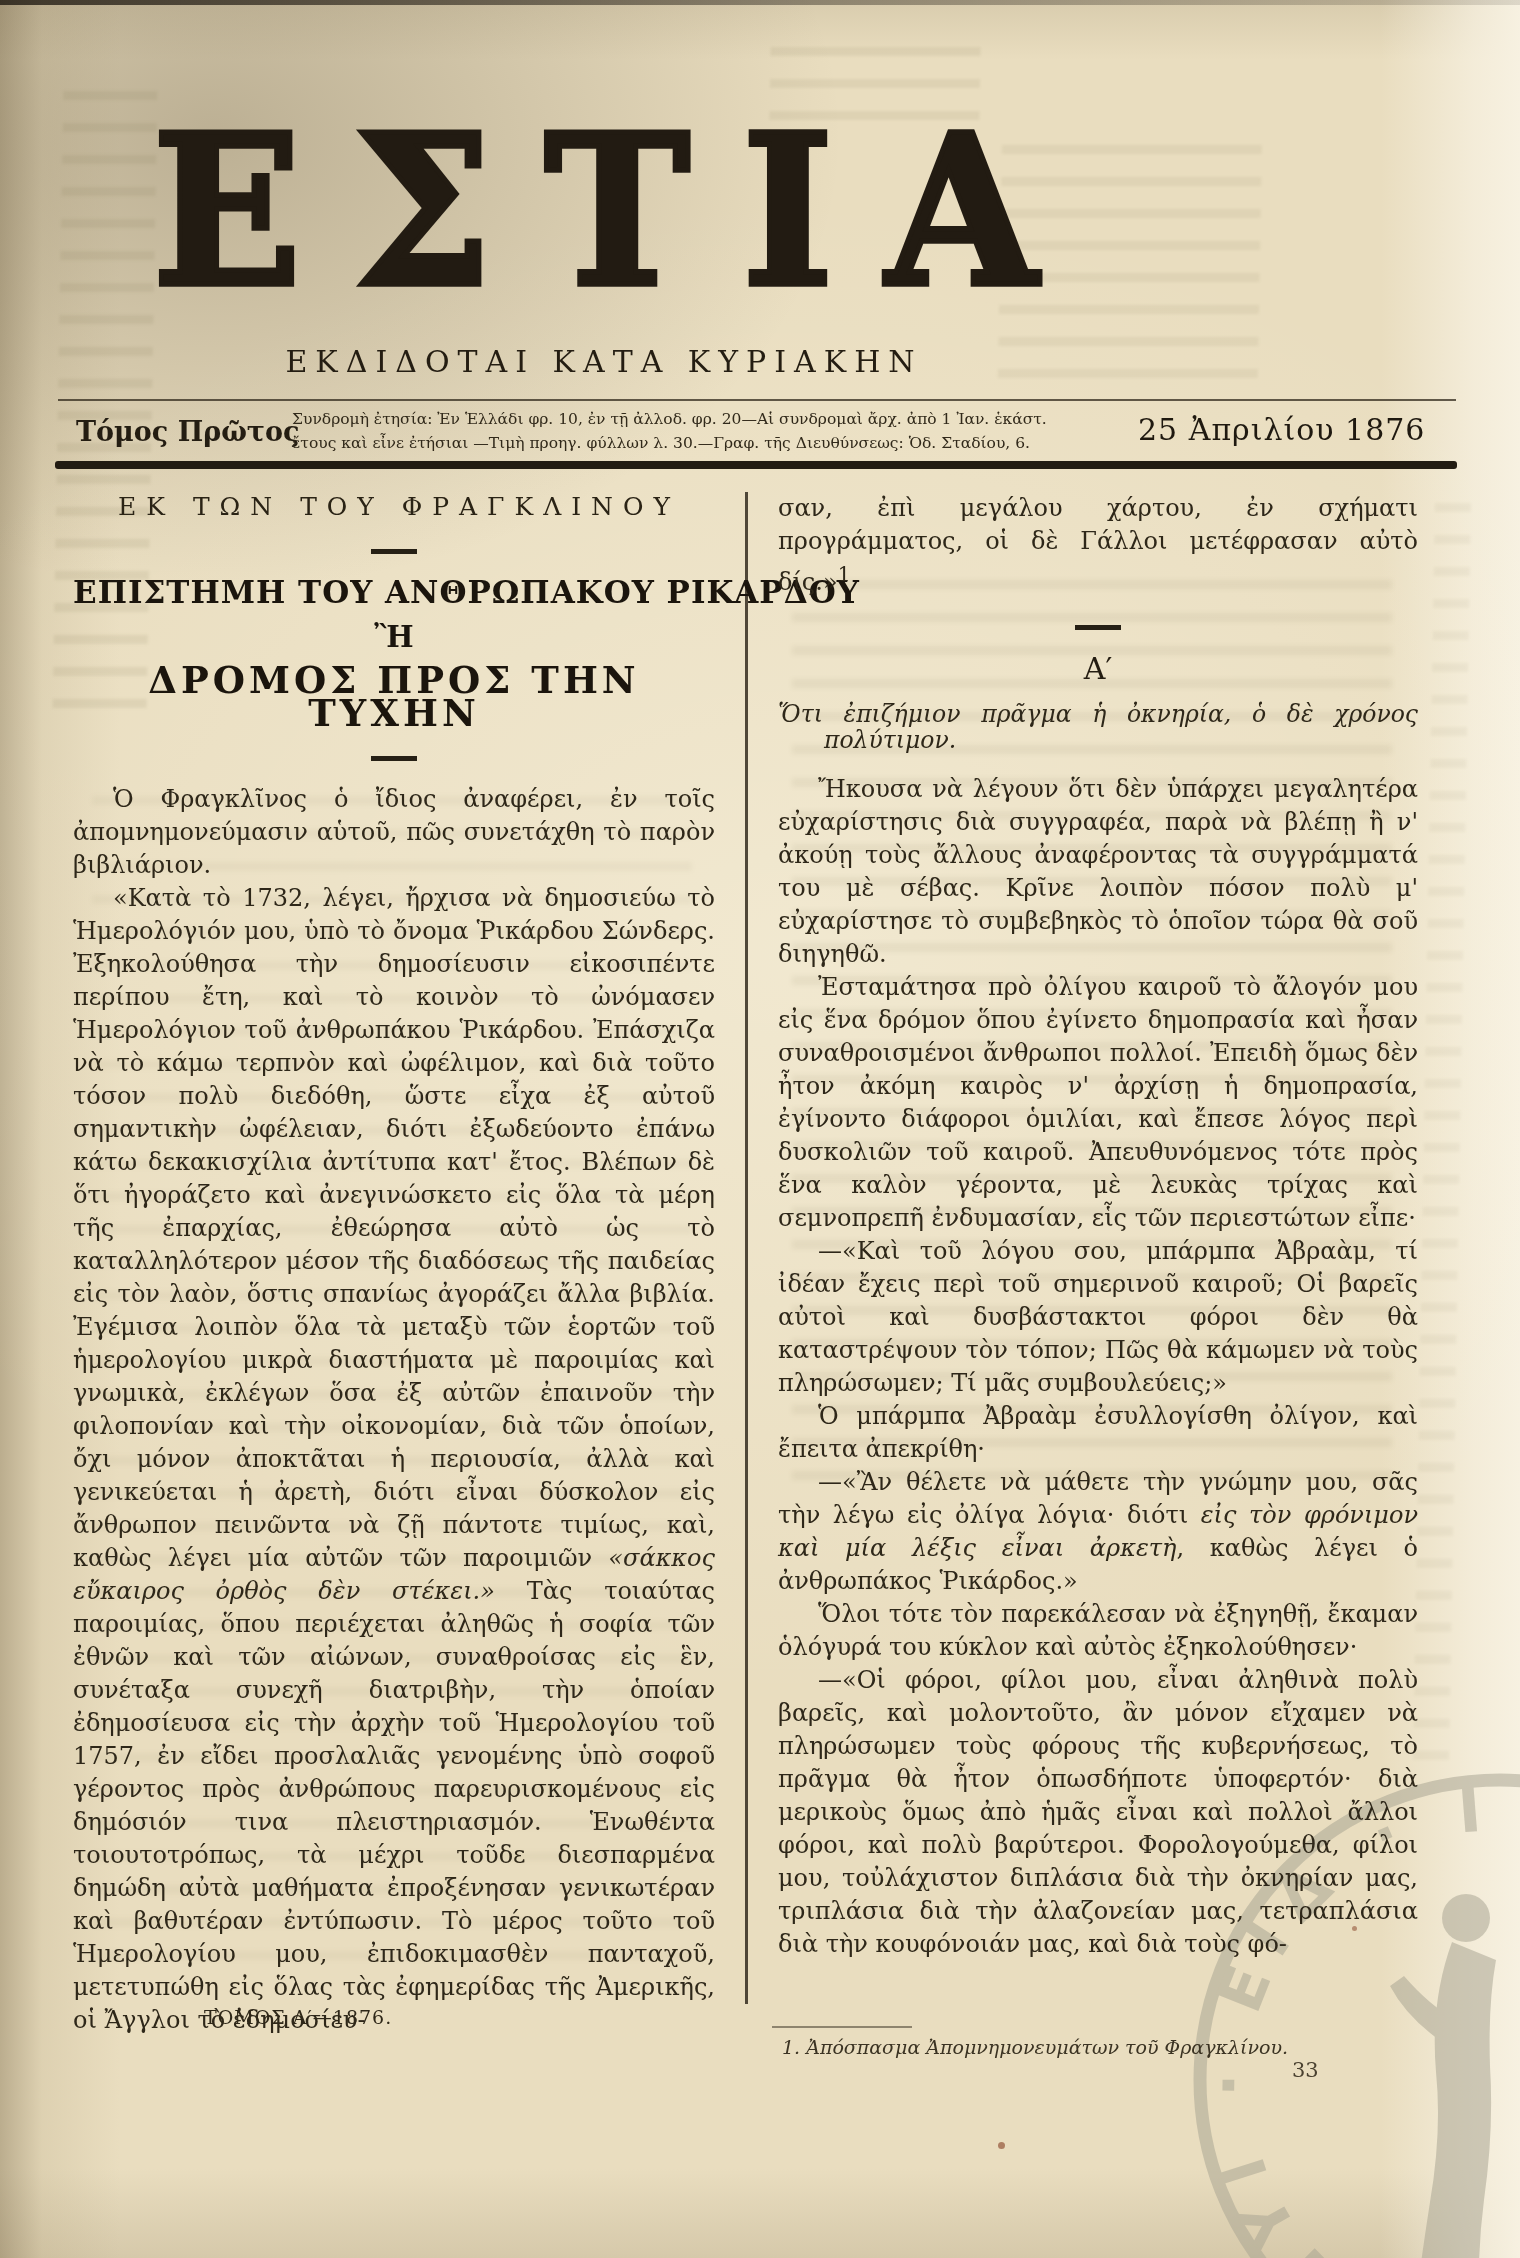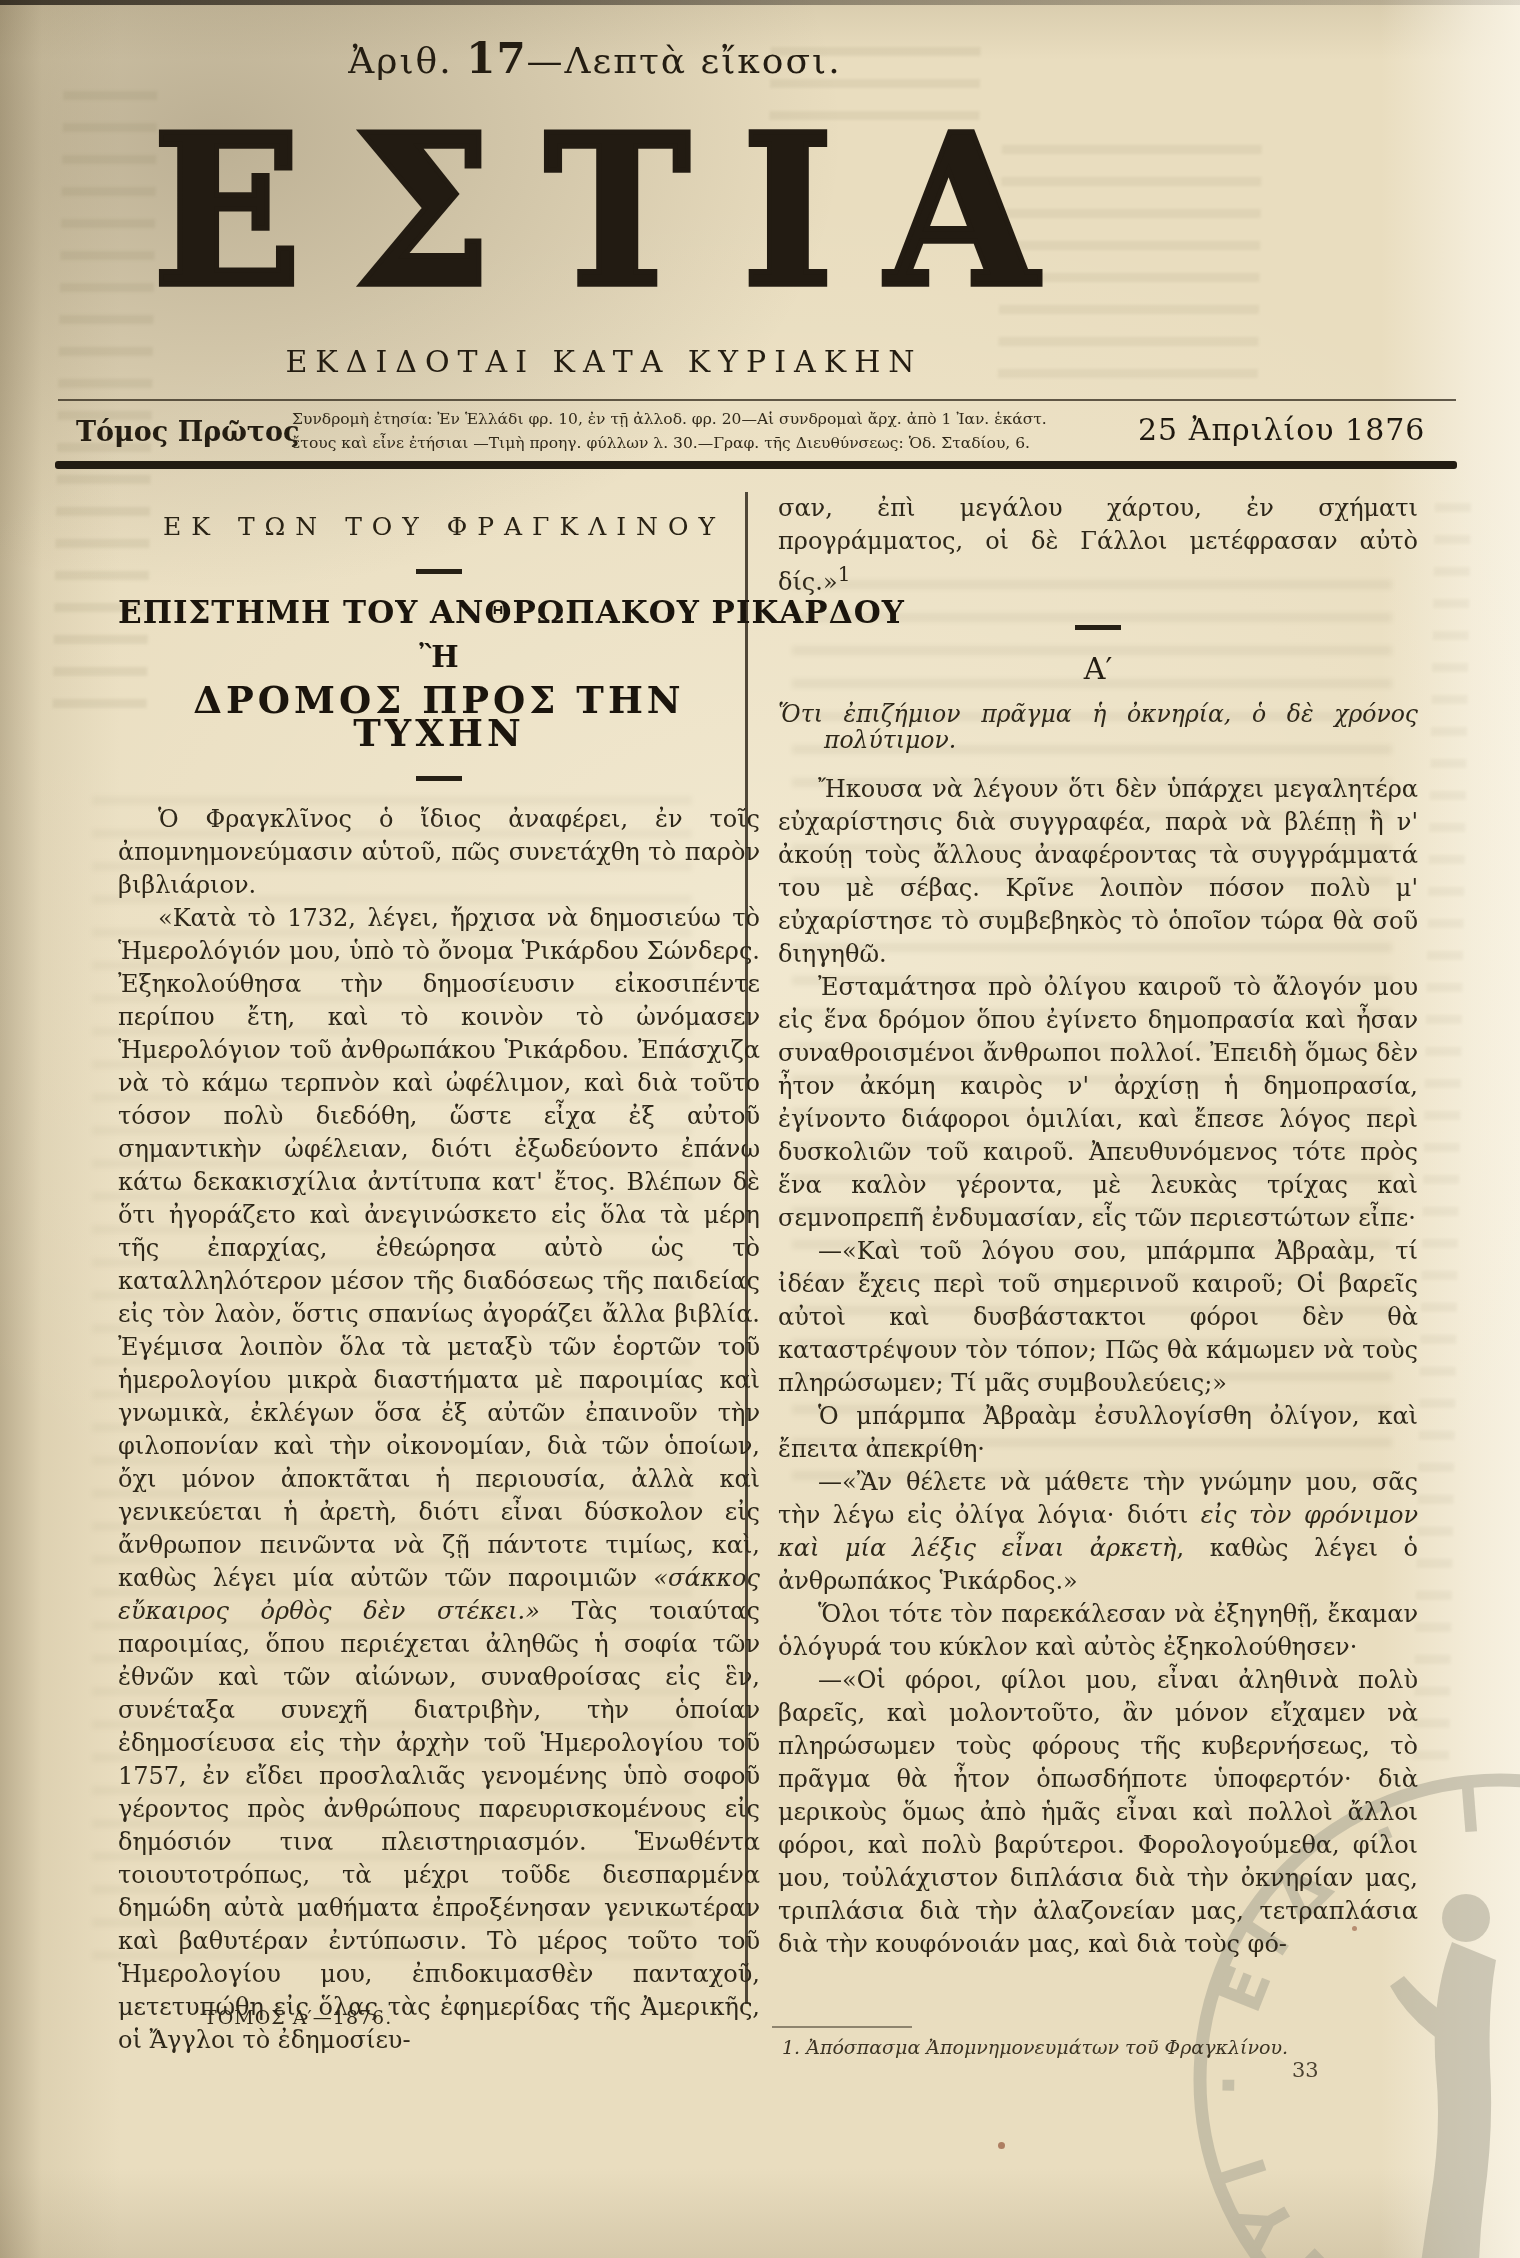--- a/index.html
+++ b/index.html
@@ -28,21 +28,21 @@
     font-size:30px;letter-spacing:8px;text-indent:8px;color:#241d12;}
   
   .rule-thin{position:absolute;left:58px;top:399px;width:1398px;height:2px;background:rgba(48,40,27,.75);}
   .volume{position:absolute;left:76px;top:416px;font-size:27px;font-weight:bold;color:#241d12;}
   .sub-info{position:absolute;left:292px;top:407px;width:840px;font-size:15.5px;line-height:24px;color:#31291a;}
   .date{position:absolute;left:1138px;top:412px;font-size:30px;font-weight:normal;letter-spacing:1px;color:#1f1910;}
   .rule-thick{position:absolute;left:55px;top:461px;width:1402px;height:8px;background:#221c12;border-radius:3px;}
   
   .divider-v{position:absolute;left:745px;top:492px;width:3px;height:1512px;background:rgba(52,44,31,.85);}
   .col{position:absolute;text-align:justify;font-size:24px;line-height:33px;}
-  .col-left{left:73px;top:498px;width:642px;margin-left:45px;}
+  .col-left{left:73px;top:478px;width:642px;}
   .col-right{left:778px;top:492px;width:640px;}
   .kicker{text-align:center;font-size:25px;letter-spacing:10px;text-indent:10px;margin-top:12px;color:#2a2315;}
   .dash{width:46px;height:5px;background:#262015;margin:26px auto 22px;}
   .title1{text-align:center;font-weight:bold;font-size:31px;white-space:nowrap;letter-spacing:1px;color:#1b150d;}
   .title2{text-align:center;font-weight:bold;font-size:29px;margin-top:12px;color:#1b150d;}
   .title3{text-align:center;font-weight:bold;font-size:37px;letter-spacing:4px;margin-top:10px;color:#1b150d;}
   .subhead{text-align:center;font-weight:bold;font-size:24.5px;margin:4px 0 16px;color:#241d12;}
   .para{margin:0;text-indent:40px;}
   .para.noindent{text-indent:0;}
   .section-head{text-align:center;font-size:30px;margin:4px 0 16px;color:#241d12;}
@@ -100,21 +100,20 @@
       <use href="#wleaf" transform="translate(455,250) rotate(45) scale(1.1)"></use>
       <use href="#wleaf" transform="translate(470,315) rotate(70) scale(1.2)"></use>
       <use href="#wleaf" transform="translate(468,385) rotate(100) scale(1.1)"></use>
       <use href="#wleaf" transform="translate(450,450) rotate(130) scale(1.2)"></use>
       <use href="#wleaf" transform="translate(420,510) rotate(155) scale(1.1)"></use>
       <use href="#wleaf" transform="translate(395,258) rotate(30) scale(0.9)"></use>
       <use href="#wleaf" transform="translate(405,360) rotate(90) scale(0.9)"></use>
     </g>
   </svg>
 
-  <div class="issue-line"><span>Ἀριθ. </span><b>17</b><span>—Λεπτὰ εἴκοσι.</span></div>
 
   <div class="masthead">ΕΣΤΙΑ</div>
   <div class="subtitle">ΕΚΔΙΔΟΤΑΙ ΚΑΤΑ ΚΥΡΙΑΚΗΝ</div>
 
   <div class="rule-thin"></div>
   <div class="volume">Τόμος Πρῶτος</div>
   <div class="sub-info">
     <div>Συνδρομὴ ἐτησία: Ἐν Ἑλλάδι φρ. 10, ἐν τῇ ἀλλοδ. φρ. 20—Αἱ συνδρομαὶ ἄρχ. ἀπὸ 1 Ἰαν. ἑκάστ.</div>
     <div>ἔτους καὶ εἶνε ἐτήσιαι —Τιμὴ προηγ. φύλλων λ. 30.—Γραφ. τῆς Διευθύνσεως: Ὁδ. Σταδίου, 6.</div>
   </div>

